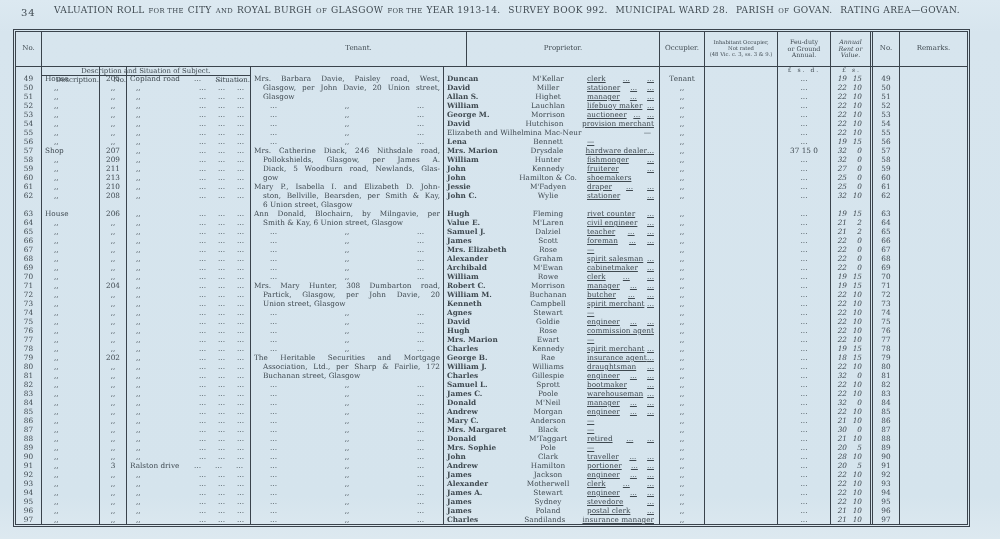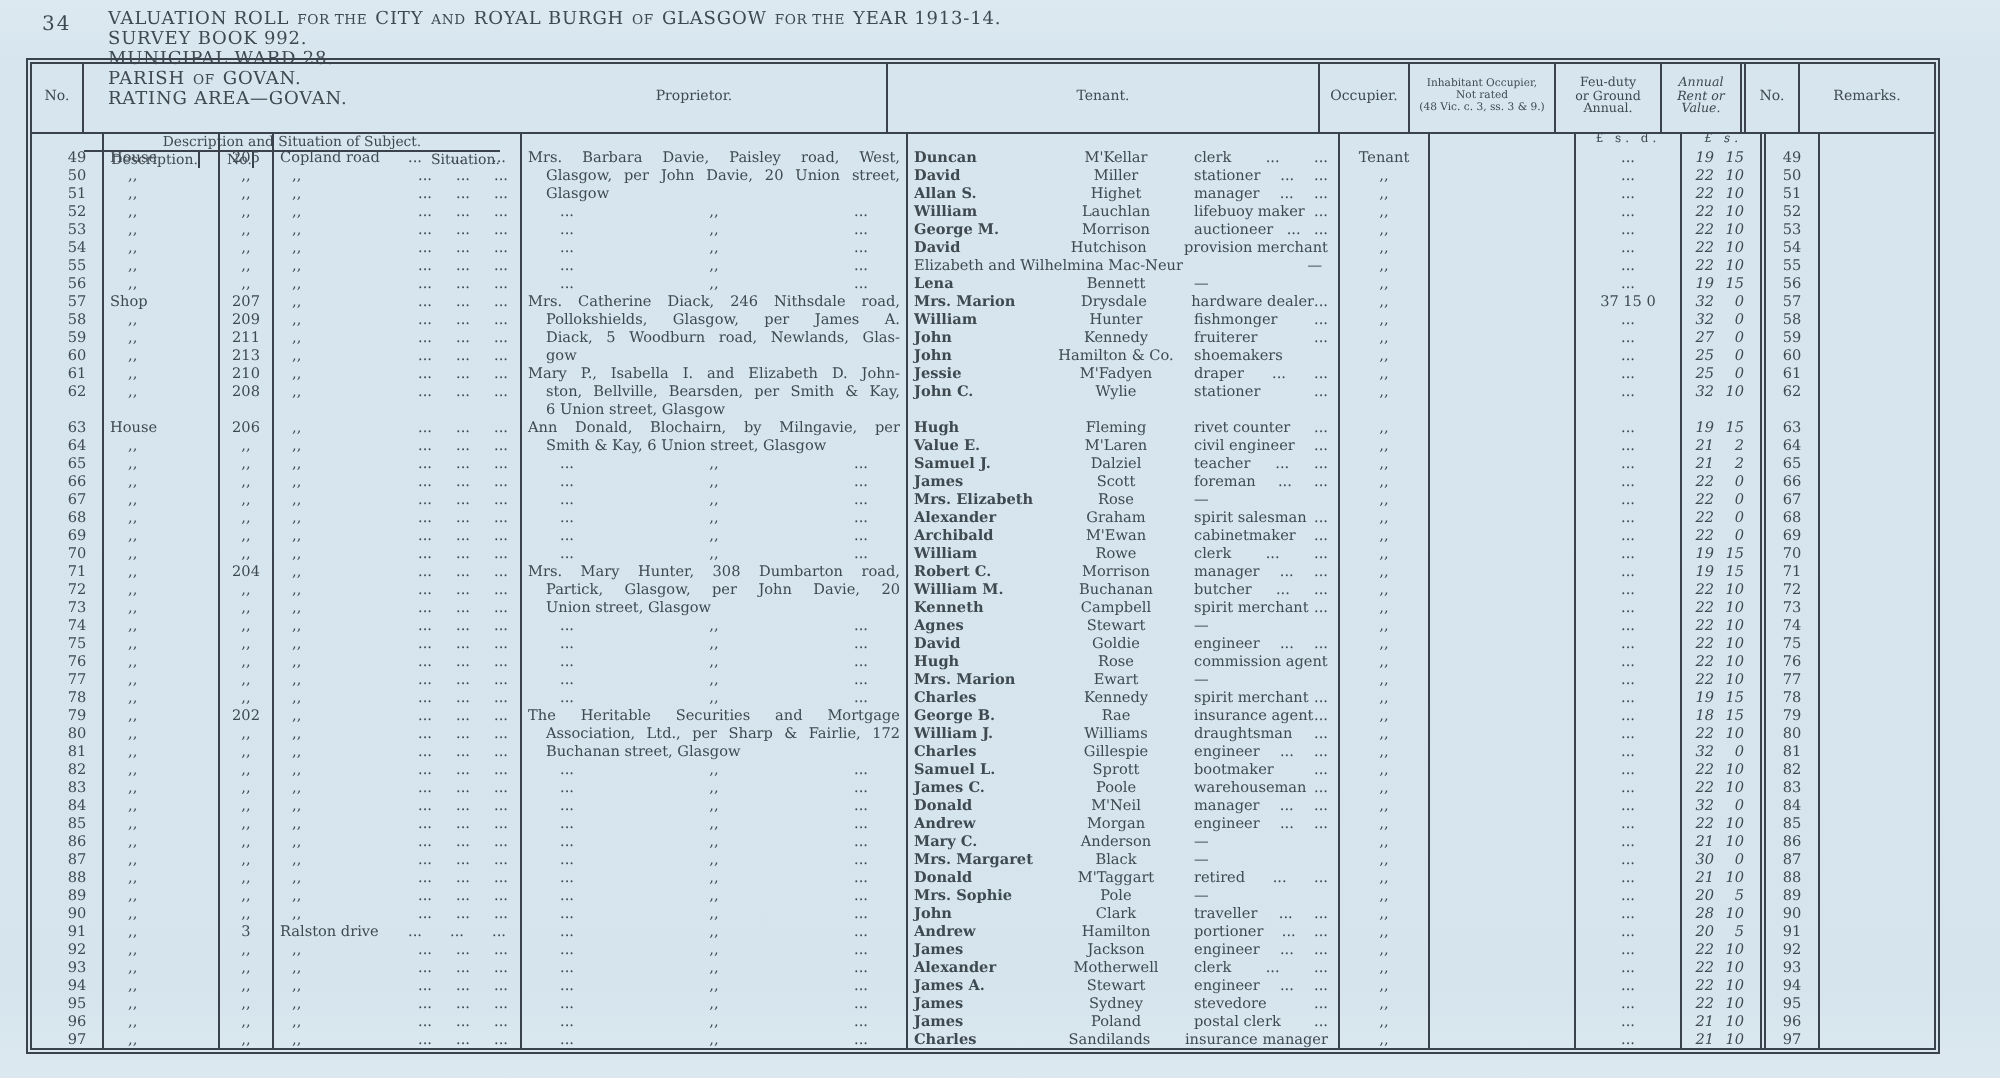--- a/index.html
+++ b/index.html
@@ -8,41 +8,41 @@
     --line:#3a434c;
   }
   html,body{margin:0;padding:0;}
   body{
     width:1000px;height:539px;overflow:hidden;position:relative;
     background:linear-gradient(180deg,#dce9f1 0%, #d7e5ee 6%, #d5e4ed 92%, #dde9f0 100%);
     font-family:"DejaVu Serif","Liberation Serif",serif;
     color:var(--ink);
   }
   .pageno{position:absolute;left:21px;top:7px;font-size:10px;letter-spacing:1px;}
-  .title{position:absolute;left:54px;top:5px;width:906px;display:flex;justify-content:space-between;align-items:baseline;flex-direction:column;}
+  .title{position:absolute;left:54px;top:5px;width:906px;display:flex;justify-content:space-between;align-items:baseline;}
   .title-group{display:flex;align-items:baseline;gap:4px;white-space:nowrap;}
   .tlg{font-size:9px;letter-spacing:0.4px;}
   .tsm{font-size:6.8px;letter-spacing:0.3px;}
 
   .tbl{position:absolute;left:13px;top:29px;width:957px;border:3px double var(--line);box-sizing:border-box;}
   .thead{display:flex;height:34px;border-bottom:1px solid var(--line);}
   .hc{border-right:1px solid var(--line);box-sizing:border-box;display:flex;flex-direction:column;align-items:center;justify-content:center;text-align:center;font-size:7px;line-height:7.6px;padding:1px;}
   .hc:last-child{border-right:none;}
   .hgroup{width:209px;border-right:1px solid var(--line);box-sizing:border-box;display:flex;flex-direction:column;margin-top:35px;}
   .hgroup-top{height:14px;border-bottom:1px solid var(--line);display:flex;align-items:center;justify-content:center;font-size:6.9px;}
   .hgroup-sub{flex:1;display:flex;}
   .hsub{border-right:1px solid var(--line);box-sizing:border-box;display:flex;align-items:center;justify-content:flex-end;font-size:7px;}
   .hsub:last-child{border-right:none;flex:1;}
   .hsmall{font-size:5.3px;line-height:5.8px;}
   .hmed{font-size:6.3px;line-height:6.8px;}
   .w1{width:26px;}.w2{width:58px;}.w3{width:27px;}.w4{width:124px;}.w5{width:193px;}
   .w6{width:216px;}.w7{width:45px;}.w8{width:73px;}.w9{width:53px;}.w10{width:42px;font-style:italic;}
   .w11{width:27px;}.w12{flex:1;}
 
-  .tbody{position:relative;margin-left:10px;}
+  .tbody{position:relative;}
   .row{display:flex;height:9px;align-items:center;}
   .row.symrow{height:7px;}
   .cell{border-right:1px solid var(--line);box-sizing:border-box;height:100%;display:flex;align-items:center;font-size:7.3px;line-height:9px;white-space:nowrap;}
   .cell.w10{border-right:3px double var(--line);}
   .cell.w12{border-right:none;}
   .num{justify-content:center;text-align:center;}
   .lw{padding-left:3px;}
   .ld{padding-left:12px;}
   .symrow .cell{font-size:6px;line-height:6.5px;}
   .sym{justify-content:center;letter-spacing:2px;}
@@ -54,21 +54,21 @@
 
   .propc{display:block;padding:0 3px;overflow:visible;}
   .pl{height:9px;line-height:9px;white-space:nowrap;}
   .pl.j{white-space:normal;text-align:justify;text-align-last:justify;}
   .pl.ind{padding-left:9px;}
   .pd{display:flex;justify-content:space-between;padding:0 16px;height:9px;line-height:9px;}
 
   .tenc{padding-left:3px;}
   .tf{width:62px;overflow:visible;font-weight:bold;}
   .ts{width:78px;text-align:center;}
-  .to{flex:1;display:flex;padding-right:5px;}
+  .to{flex:1;display:flex;padding-right:5px;text-decoration:underline;}
   .to .td{margin-left:auto;}
   .twn{white-space:nowrap;}
   .twd{margin-left:auto;padding-right:8px;}
 
   .annc{justify-content:flex-end;padding-right:8px;}
   .lb{width:14px;text-align:right;}
   .sh{width:15px;text-align:right;}
 </style>
 </head>
 <body>
@@ -116,25 +116,25 @@
             <span>Description.</span>
           </div>
         <div class="hsub w3">
             <span>No.</span>
           </div>
         <div class="hsub">
             <span>Situation.</span>
           </div>
       </div>
     </div>
+    <div class="hc w6">
+        <span>Tenant.</span>
+      </div>
     <div class="hc w5">
         <span>Proprietor.</span>
-      </div>
-    <div class="hc w6">
-        <span>Tenant.</span>
       </div>
     <div class="hc w7">
         <span>Occupier.</span>
       </div>
     <div class="hc w8 hsmall">
       <div>Inhabitant Occupier,</div>
       <div>Not rated</div>
       <div>(48 Vic. c. 3, ss. 3 &amp; 9.)</div>
     </div>
     <div class="hc w9 hmed">

